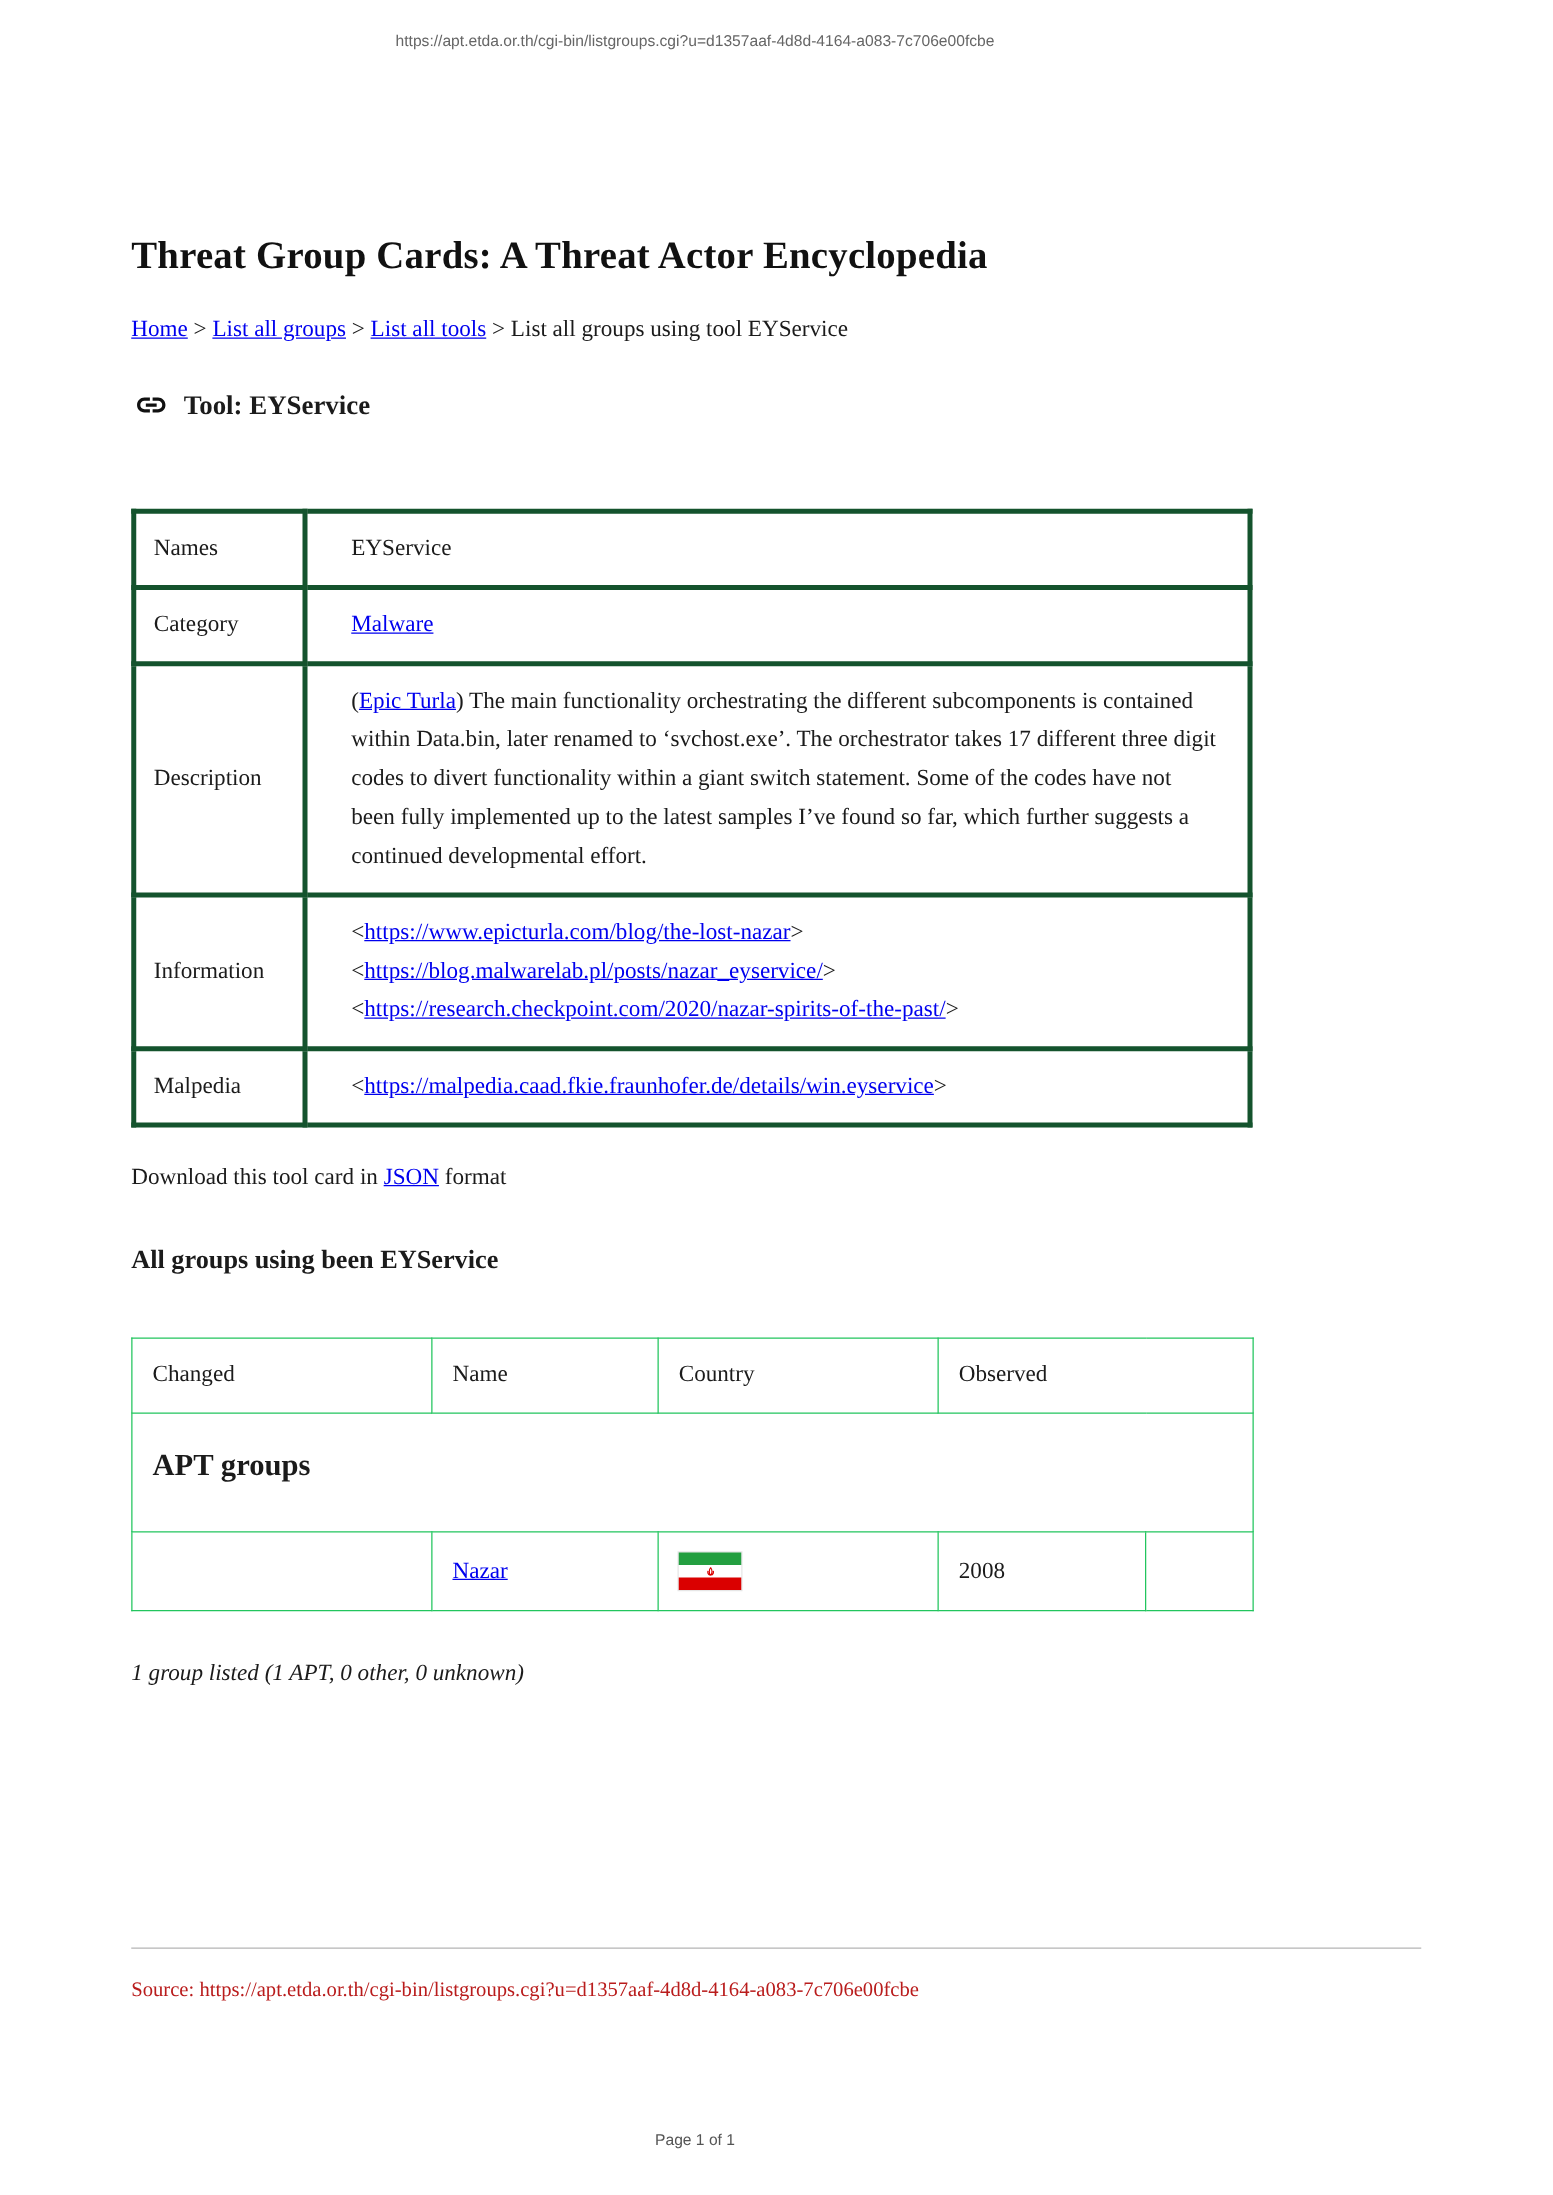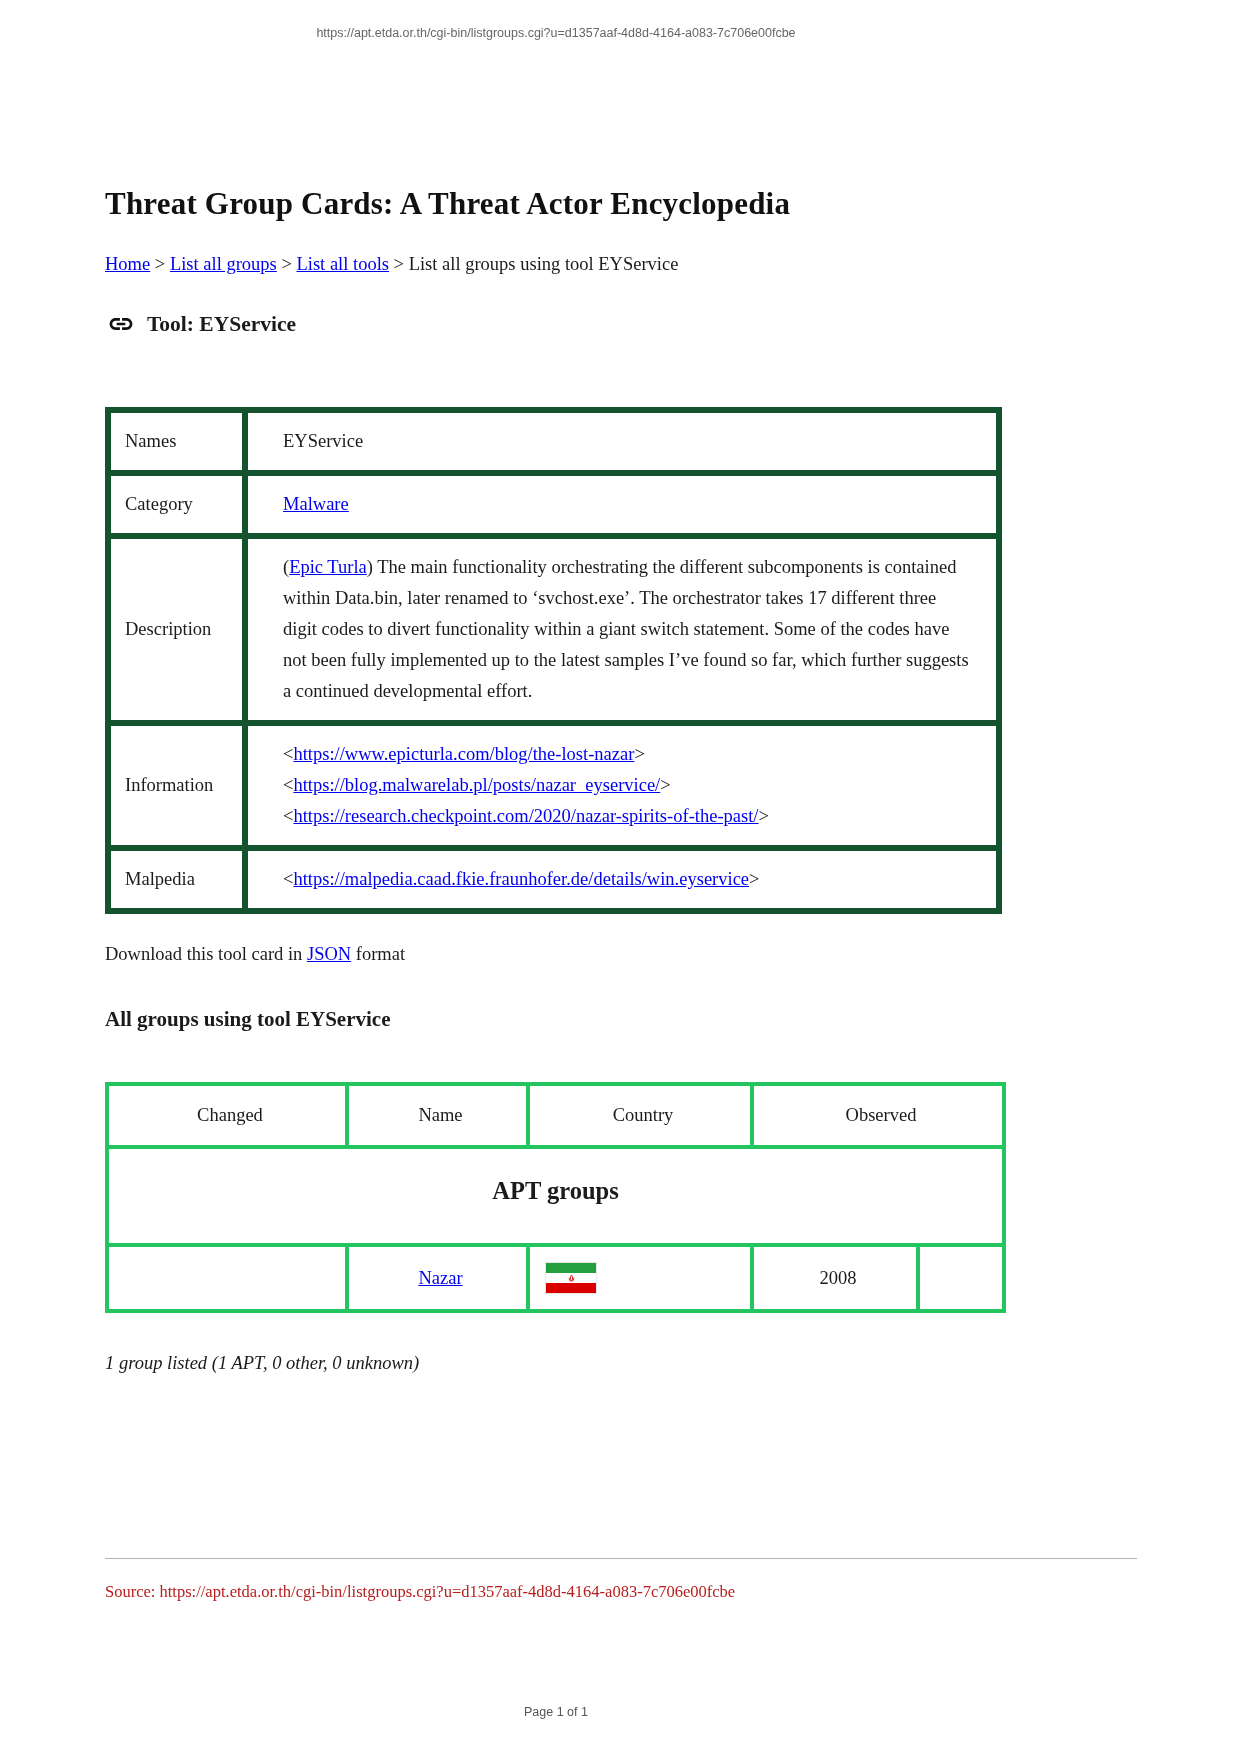--- a/index.html
+++ b/index.html
@@ -29,34 +29,34 @@
   .tool-heading {
     margin-top: 36px; display: flex; align-items: center; gap: 10px;
   }
   .tool-heading .link-icon { width: 32px; height: 26px; display: inline-block; }
   .tool-heading h3 { font-size: 21.5px; font-weight: bold; }
   table.card {
     margin-top: 70px; width: 897px;
     border-collapse: collapse; table-layout: fixed;
   }
   table.card td {
-    border: 6px solid #14532d; vertical-align: middle;
+    border: 4px solid #14532d; vertical-align: middle;
     font-size: 18.5px; line-height: 31px;
   }
   table.card td.lbl { padding: 13px 10px 13px 14px; }
   table.card td.val { padding: 13px 22px 13px 35px; }
   .plain-line { margin-top: 44px; font-size: 18.5px; }
   .download-line { margin-top: 30px; font-size: 18.5px; }
   h3.groups-heading { margin-top: 42px; font-size: 21px; font-weight: bold; }
   table.groups {
     margin-top: 50px; width: 897px;
     border-collapse: collapse; table-layout: fixed;
   }
   table.groups th, table.groups td {
-    border: 4px solid #22c55e; text-align: center; vertical-align: middle;
+    border: 1px solid #22c55e; text-align: left; vertical-align: middle;
     font-size: 18.5px; font-weight: normal; font-family: Liberation Serif, serif;
   }
   table.groups th { padding: 19px 10px 19px 16px; }
   table.groups td { padding: 16px 10px 16px 16px; }
   table.groups td.cat-header {
     padding: 28px 16px 38px 16px;
   }
   table.groups td.cat-header span { font-size: 24.5px; font-weight: bold; }
   .flag {
     width: 50px; height: 30px; display: flex; flex-direction: column;
@@ -145,21 +145,21 @@
       <tr>
         <td class="lbl">Malpedia</td>
         <td class="val"><span>&lt;</span><a>https://malpedia.caad.fkie.fraunhofer.de/details/win.eyservice</a><span>&gt;</span></td>
       </tr>
     </tbody>
   </table>
 
 
   <div class="download-line"><span>Download this tool card in </span><a>JSON</a><span> format</span></div>
 
-  <h3 class="groups-heading">All groups using tool EYService</h3>
+  <h3 class="groups-heading">All groups using been EYService</h3>
 
   <table class="groups">
     <colgroup>
       <col style="width:240px">
         <col style="width:181px">
         <col style="width:224px">
       <col style="width:166px">
         <col style="width:86px">
     </colgroup>
     <thead>

